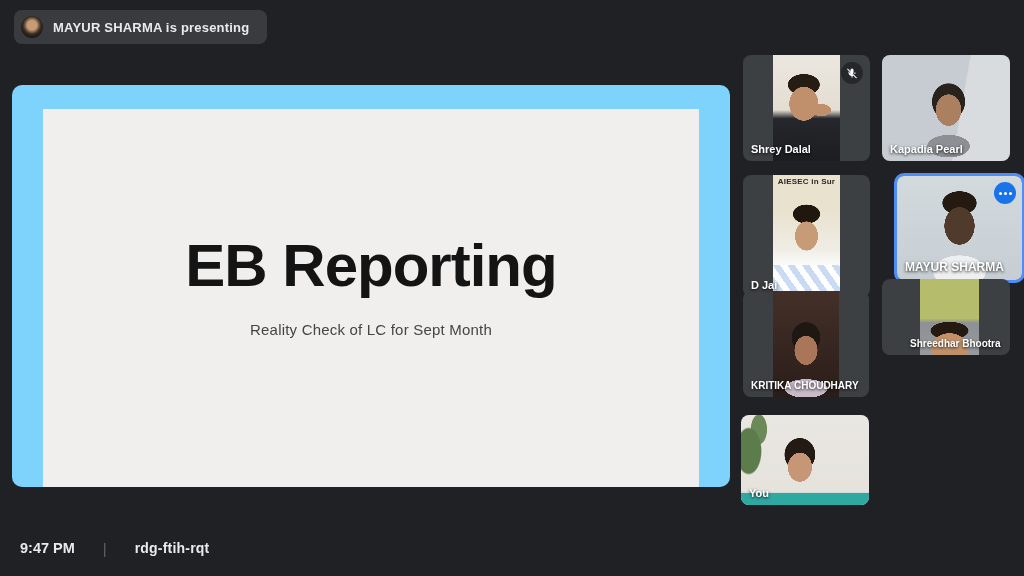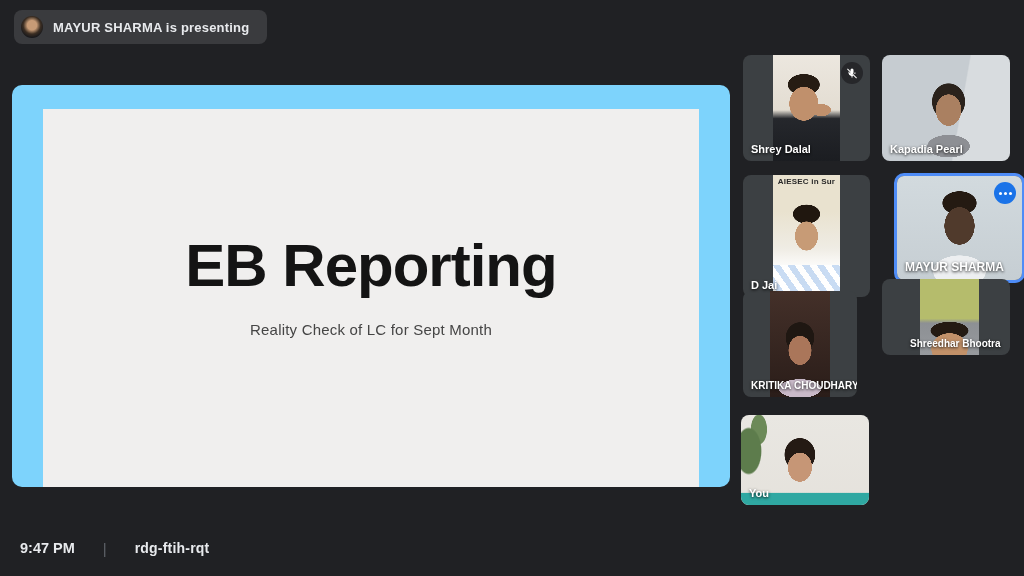--- a/index.html
+++ b/index.html
@@ -27,21 +27,21 @@
   .tile { position:absolute; background:#3c4043; border-radius:8px; overflow:hidden; }
   .tile-name { position:absolute; left:8px; bottom:6px; color:#fff; font-size:11px; font-weight:600;
                text-shadow:0 1px 3px rgba(0,0,0,.9); white-space:nowrap; z-index:5; }
   .portrait { position:absolute; top:0; bottom:0; left:24%; width:52%; }
   .fullvid  { position:absolute; inset:0; }
 
   .t1 { left:2px;   top:2px;   width:127px; height:106px;padding-left:21px; }
   .t2 { left:141px; top:2px;   width:128px; height:106px; }
   .t3 { left:2px;   top:122px; width:127px; height:122px; }
   .t4 { left:139px; top:120px; width:131px; height:110px; border:3px solid #4e8cf7; border-radius:10px;margin-left:14px; }
-  .t5 { left:2px;   top:238px; width:114px; height:106px; }
+  .t5 { left:2px;   top:238px; width:126px; height:106px; }
   .t6 { left:141px; top:226px; width:128px; height:76px; }
   .t7 { left:0px;   top:362px; width:128px; height:90px; }
   .t8 { left:145px; top:362px; width:124px; height:90px; }
 
   
   .v-shrey { background:
       radial-gradient(ellipse 16px 10px at 72% 52%, #c0906c 60%, transparent 61%),
       radial-gradient(ellipse 24px 28px at 46% 46%, #c0906c 60%, transparent 61%),
       radial-gradient(ellipse 27px 18px at 46% 28%, #261c13 58%, transparent 60%),
       linear-gradient(#ece7df 0%, #e3ddd2 52%, #25272c 60%, #1b1d21 100%); }

